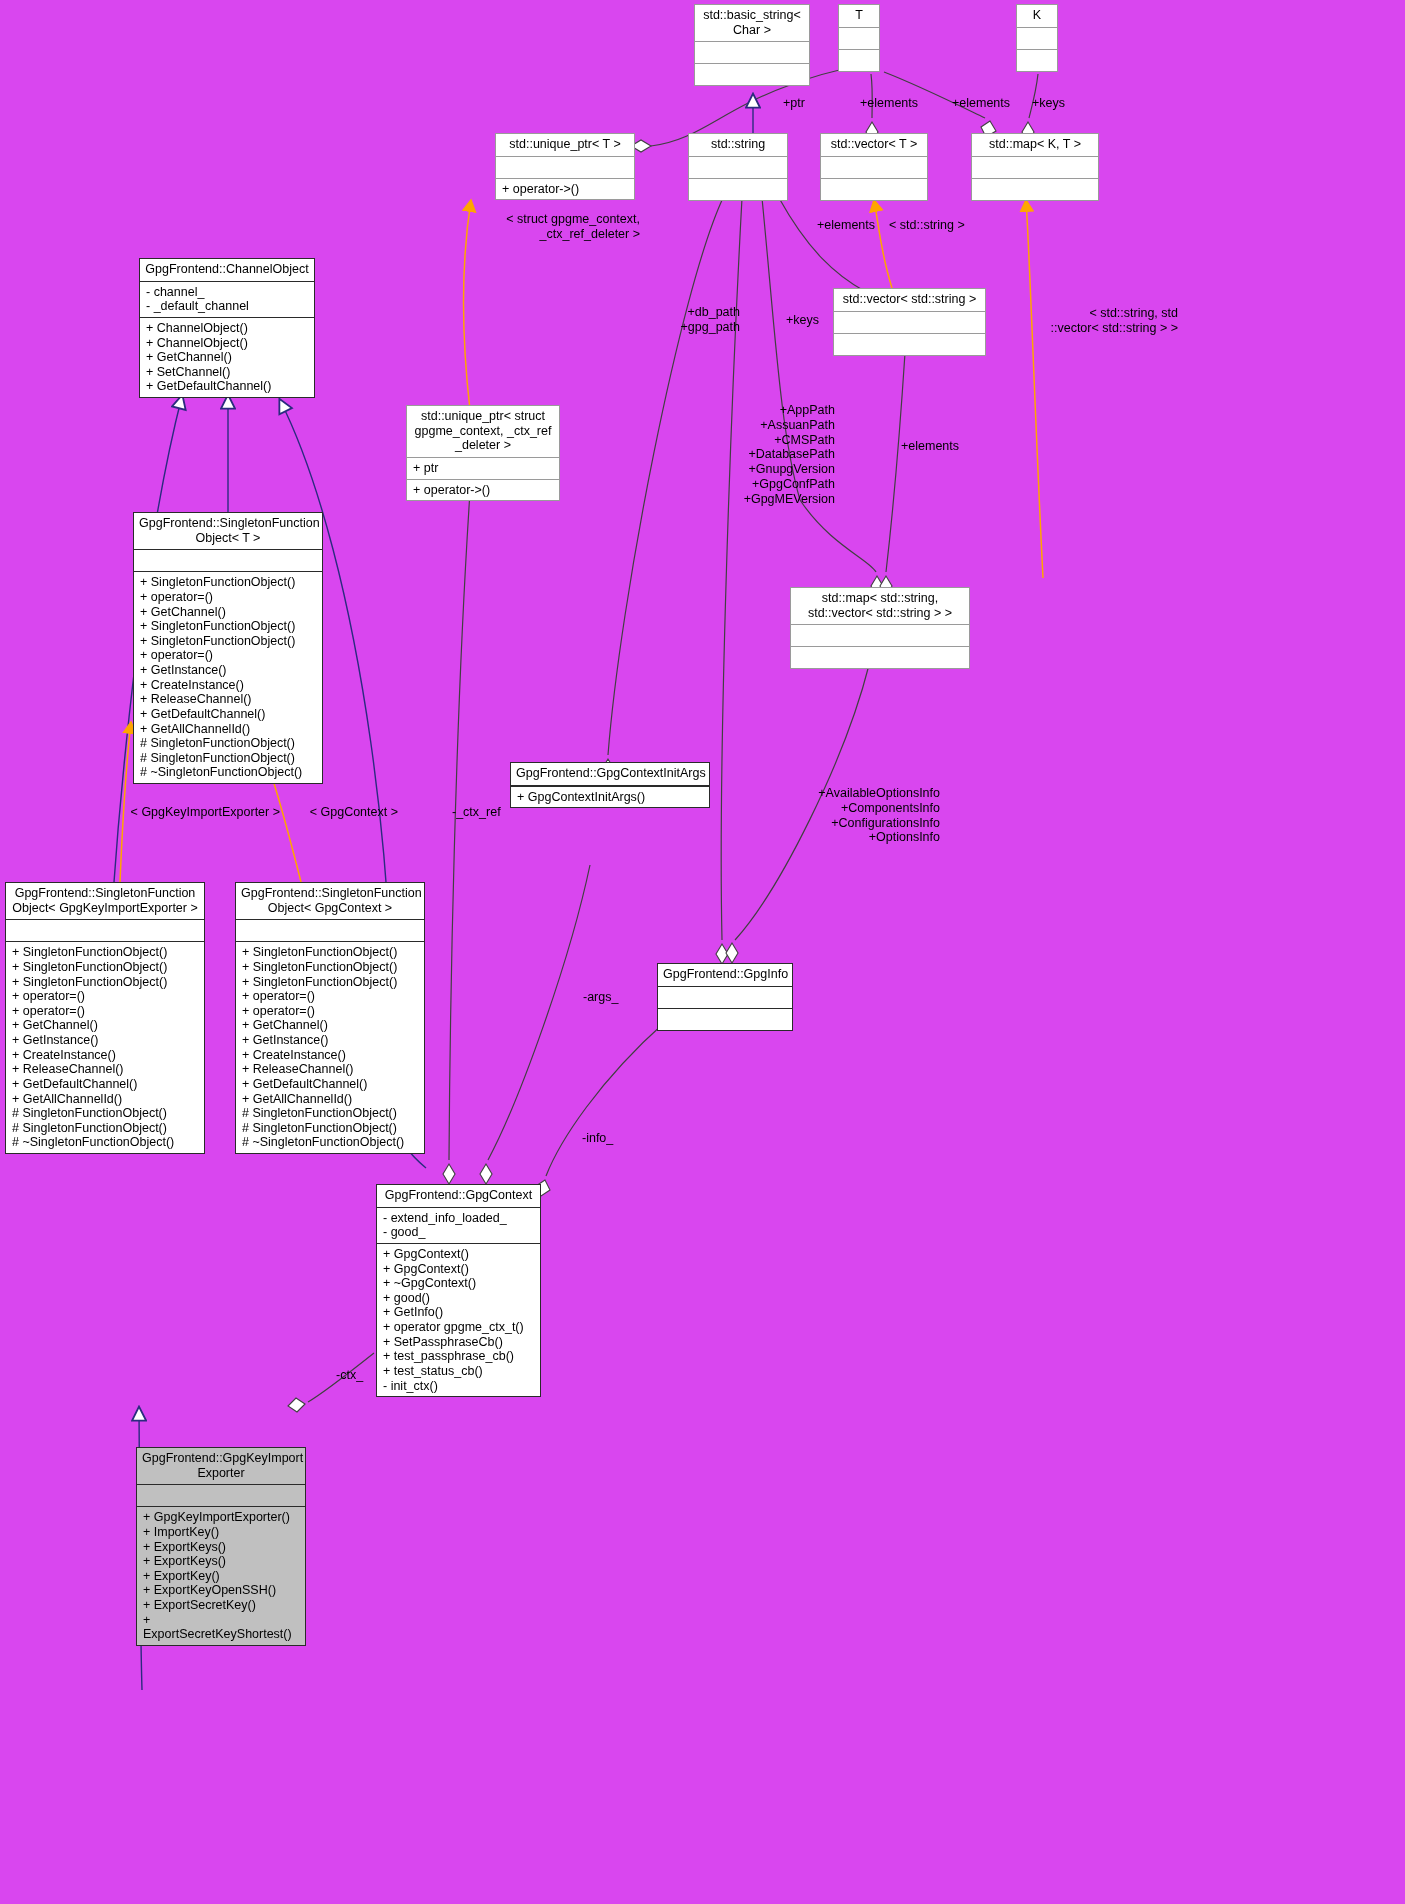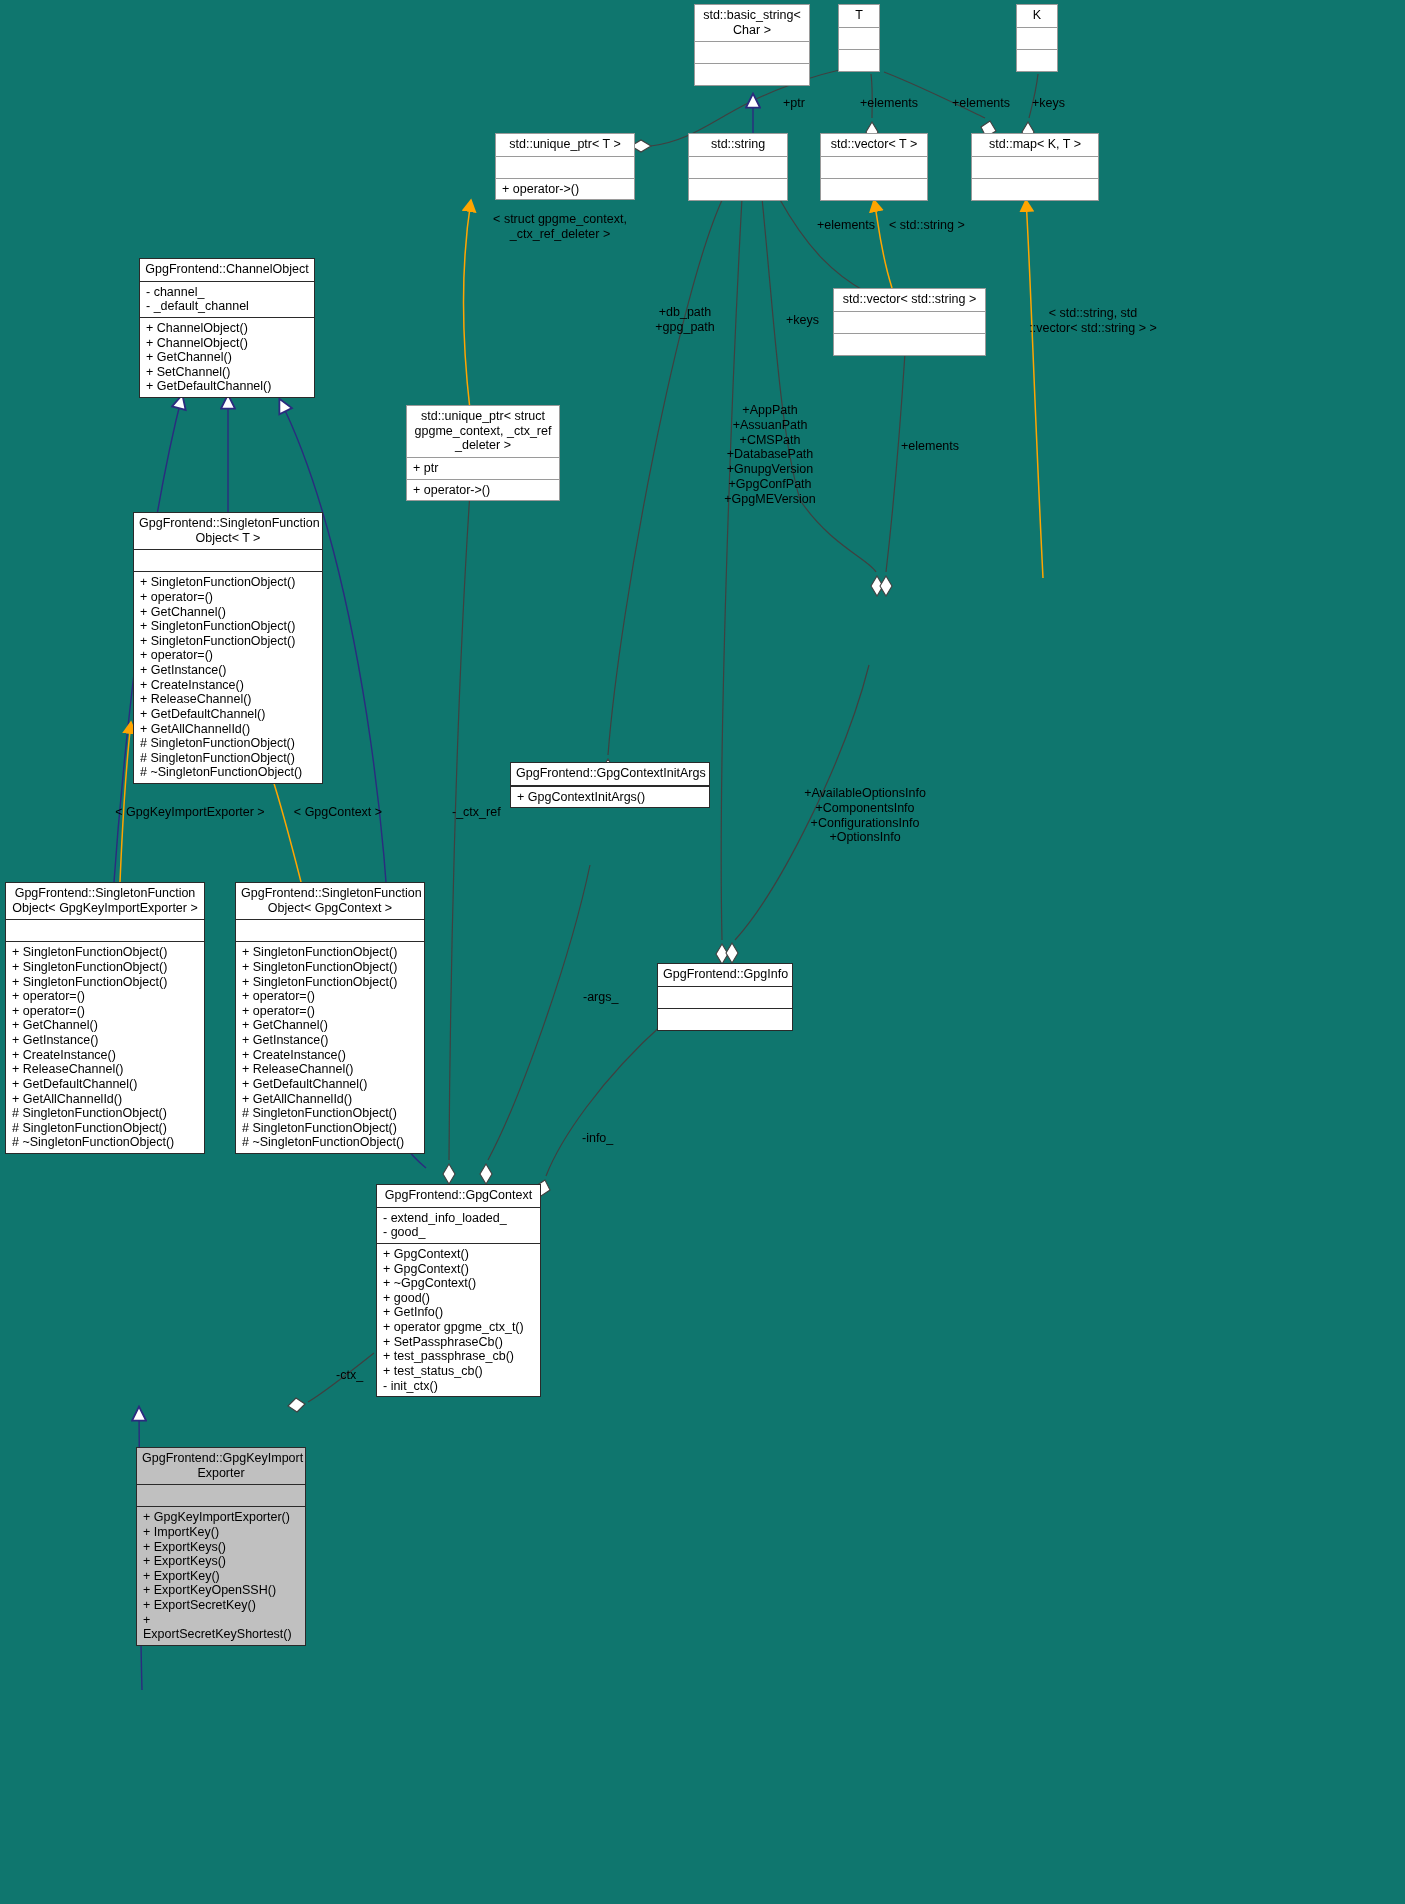--- a/index.html
+++ b/index.html
@@ -9,21 +9,21 @@
     background: #ffffff;
   }
   body {
     font-family: "Liberation Sans", "DejaVu Sans", sans-serif;
     -webkit-font-smoothing: antialiased;
   }
   #canvas {
     position: relative;
     width: 1405px;
     height: 1904px;
-    background: #0f766e;
+    background: #d946ef;
     overflow: hidden;
   }
   svg.edges {
     position: absolute;
     left: 0;
     top: 0;
     width: 1405px;
     height: 1904px;
     pointer-events: none;
   }
@@ -64,21 +64,21 @@
     min-height: 11px;
     padding: 5px 5px;
   }
   .edge-label {
     position: absolute;
     font-size: 12.5px;
     line-height: 1.18;
     color: #000000;
     white-space: pre-line;
   }
-  .edge-label.center { text-align: center; }
+  .edge-label.center { text-align: right; }
   .edge-label.left   { text-align: right; }
 </style>
 </head>
 <body>
 
 <div id="canvas">
 
   <svg class="edges" viewBox="0 0 1405 1904">
     <defs>
       <marker id="inherit-arrow" markerWidth="12" markerHeight="12" refX="10" refY="6" orient="auto">
@@ -235,20 +235,28 @@
   </div>
 
   <div class="uml-node" style="left:833px; top:288px; width:153px;">
     <div class="uml-title">std::vector&lt; std::string &gt;</div>
     <div class="uml-sep"></div>
     <div class="uml-rows empty"></div>
     <div class="uml-sep"></div>
     <div class="uml-rows empty"></div>
   </div>
 
+  <div class="uml-node" style="left:790px; top:587px; width:180px;">
+    <div class="uml-title">std::map&lt; std::string,
+std::vector&lt; std::string &gt; &gt;</div>
+    <div class="uml-sep"></div>
+    <div class="uml-rows empty"></div>
+    <div class="uml-sep"></div>
+    <div class="uml-rows empty"></div>
+  </div>
 
   <div class="uml-node strong" style="left:133px; top:512px; width:190px;">
     <div class="uml-title">GpgFrontend::SingletonFunction
 Object&lt; T &gt;</div>
     <div class="uml-sep"></div>
     <div class="uml-rows empty"></div>
     <div class="uml-sep"></div>
     <div class="uml-rows">+ SingletonFunctionObject()
 + operator=()
 + GetChannel()

